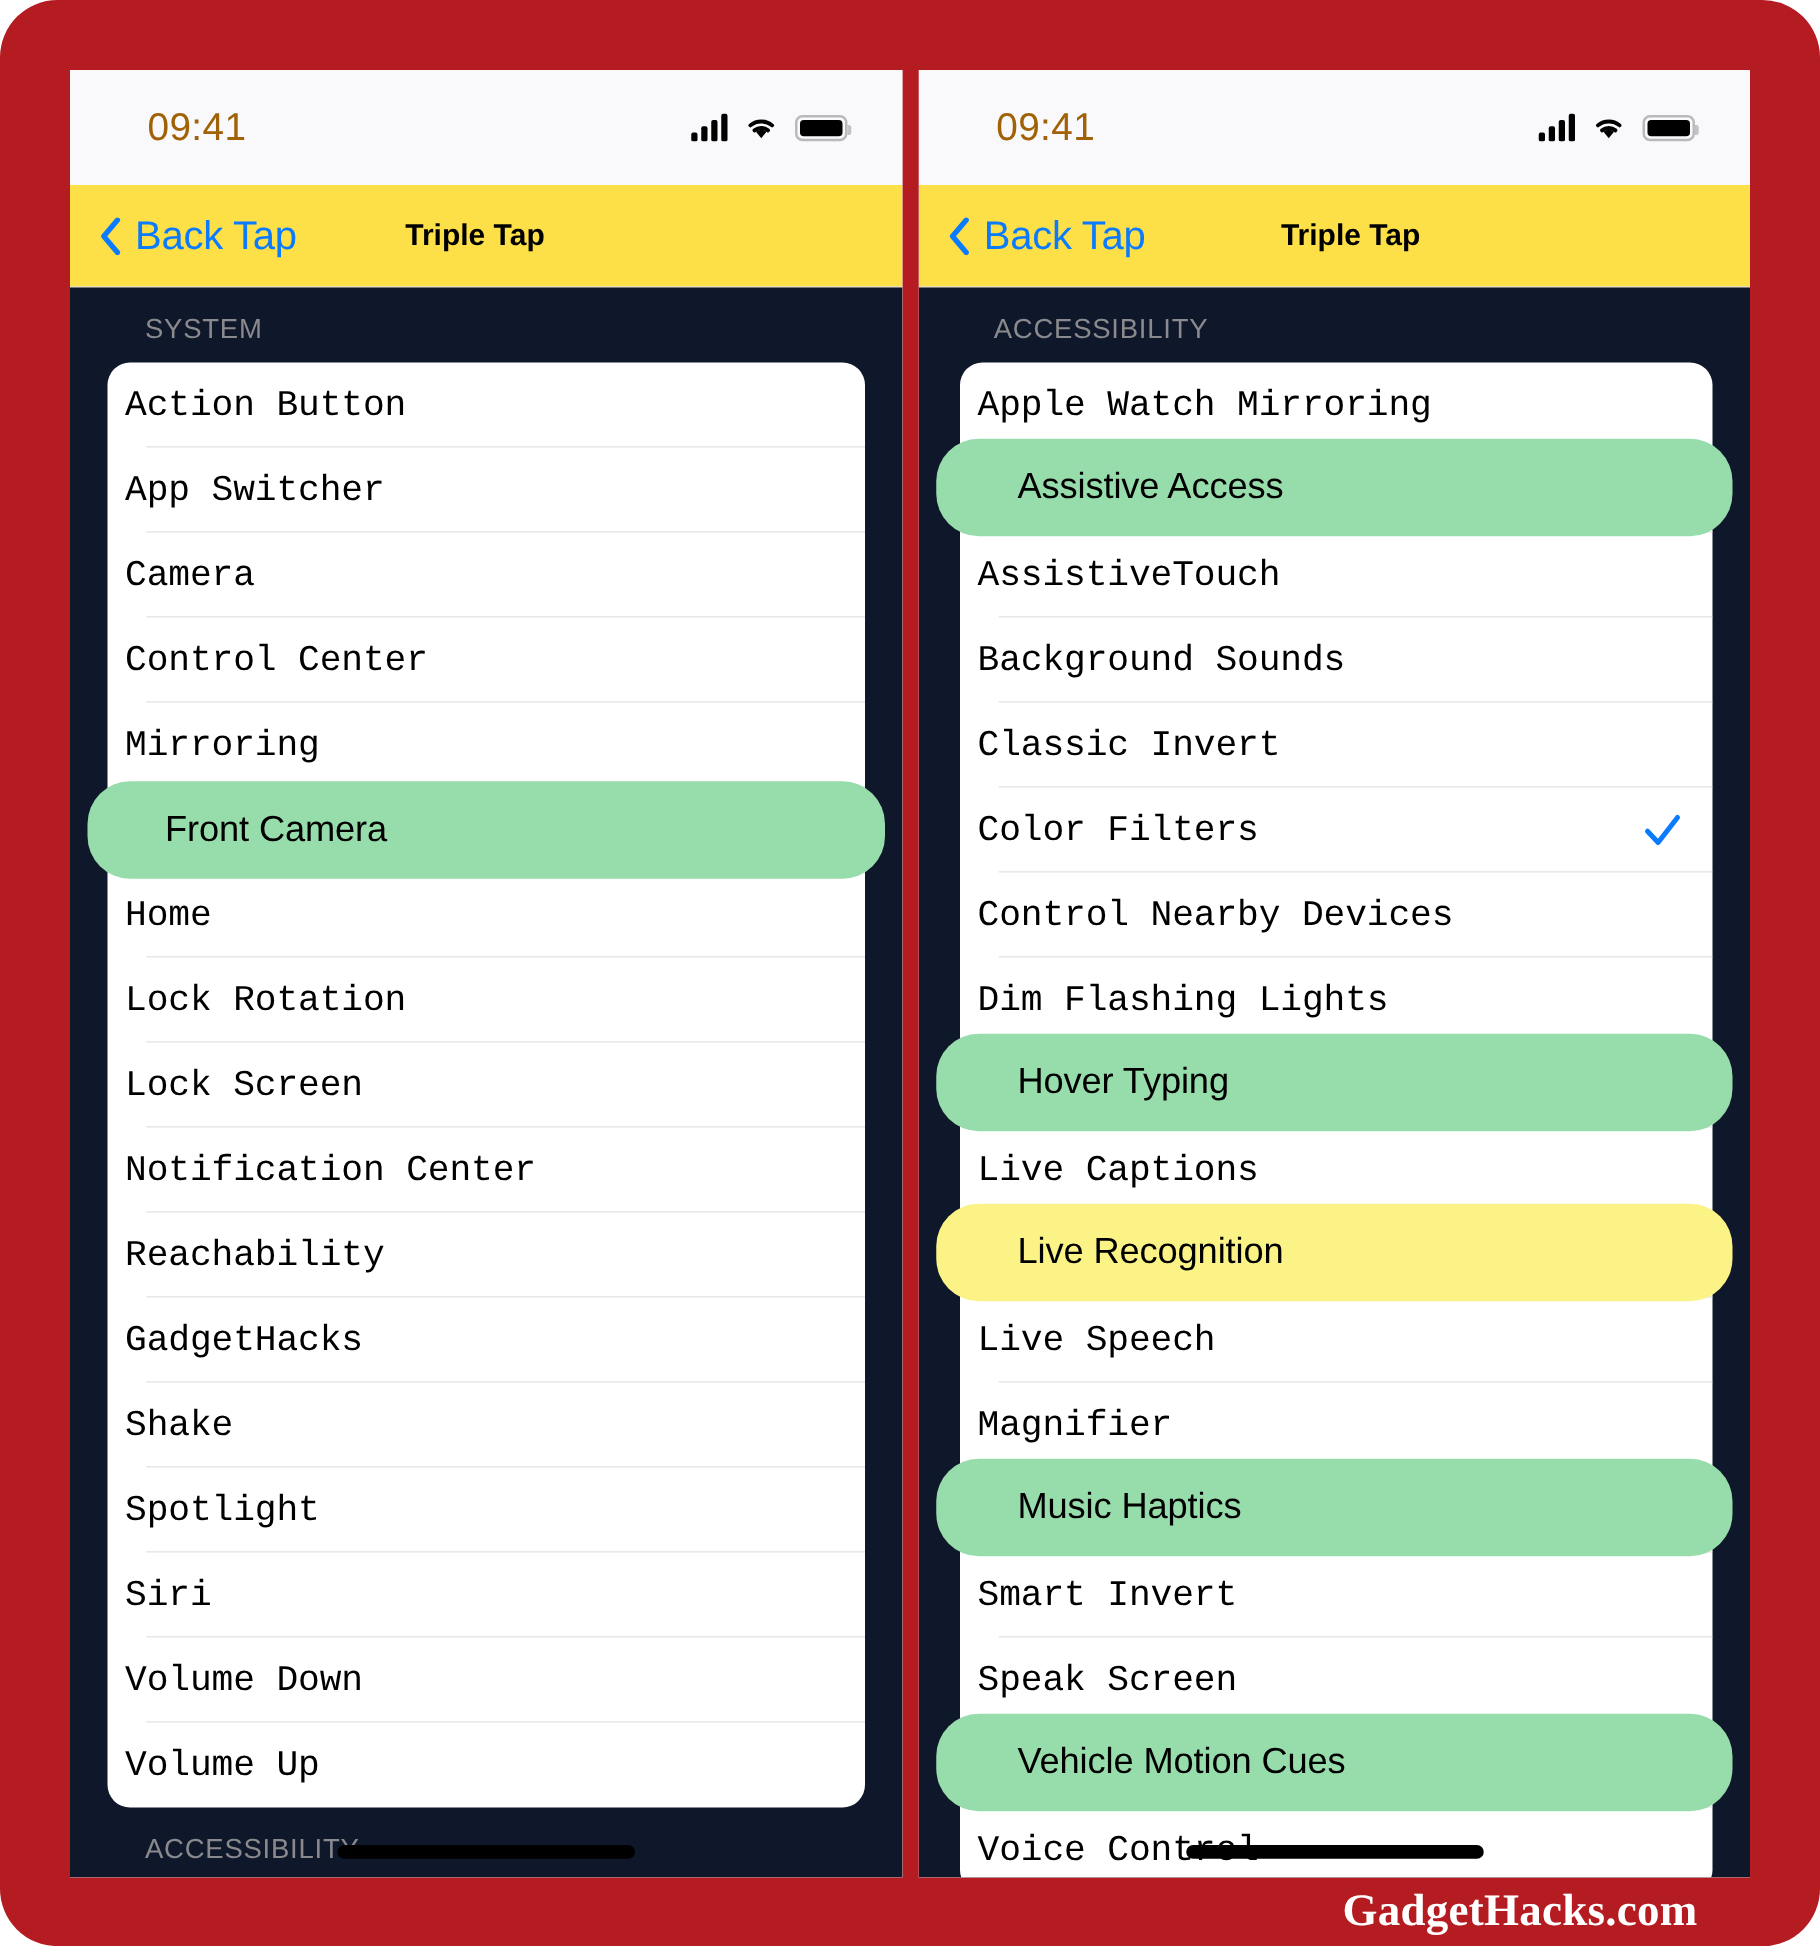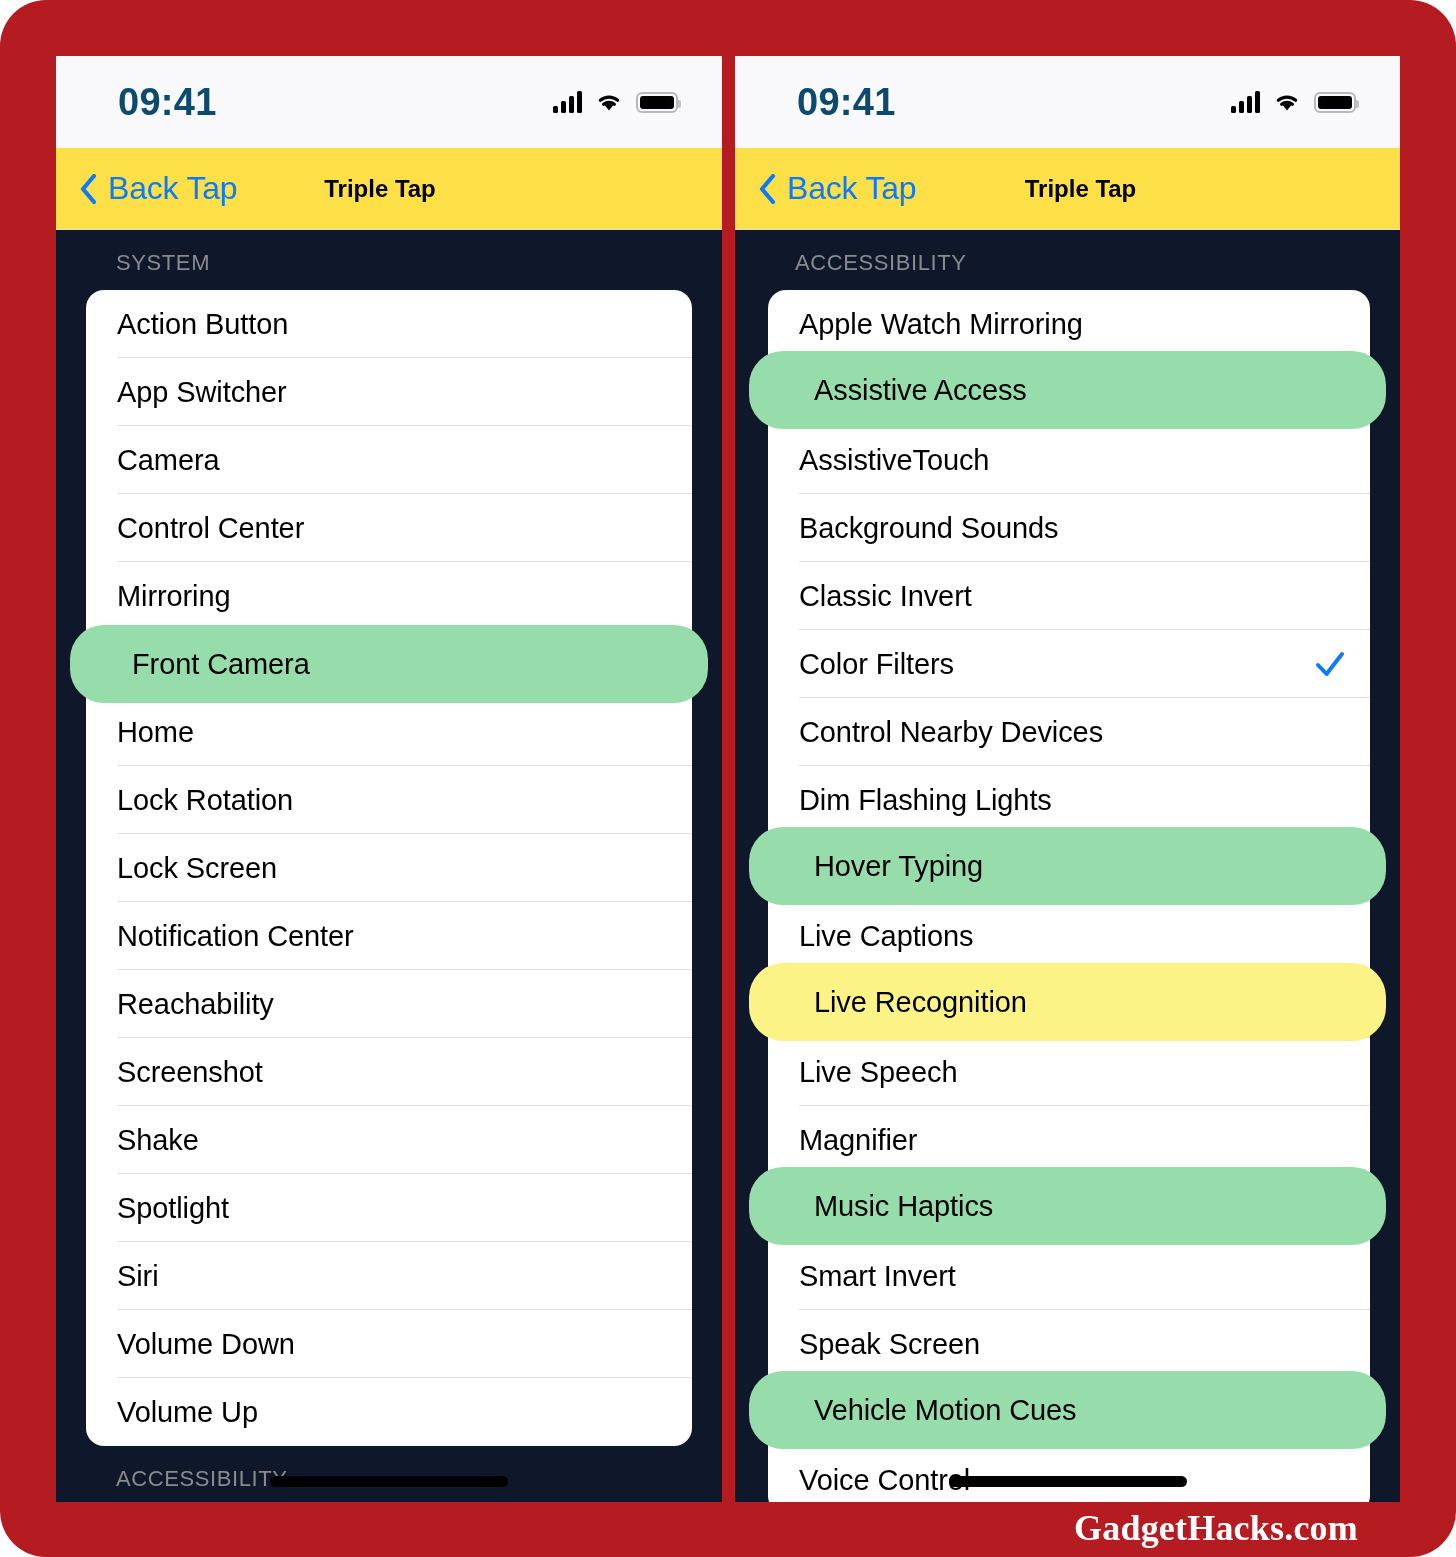--- a/index.html
+++ b/index.html
@@ -38,23 +38,23 @@
   .statusbar {
     position: relative;
     height: 92px;
     background: #f9f9fb;
     display: flex;
     align-items: center;
     justify-content: space-between;
     padding: 0 44px 0 62px;
   }
   .sb-time {
-    font-size: 38px;
-    font-weight: 700;
-    color: #0c4a6e;
+    font-size: 31px;
+    font-weight: 400;
+    color: #a16207;
     letter-spacing: 0.3px;
   }
   .sb-icons {
     display: flex;
     align-items: center;
     gap: 13px;
   }
   .sig { display: flex; align-items: flex-end; gap: 3px; height: 22px; }
   .sig i { display: block; width: 5px; background: #000; border-radius: 1.5px; }
   .sig i:nth-child(1) { height: 7px; }
@@ -141,23 +141,24 @@
     overflow: hidden;
     position: relative;
   }
   #phone-right .card { margin: 0 30px 0 33px; }
 
   .row {
     position: relative;
     height: 68px;
     display: flex;
     align-items: center;
-    padding-left: 31px;
+    padding-left: 14px;
     padding-right: 24px;
     cursor: pointer;
+    font-family: Liberation Mono, monospace;
   }
   .row .label {
     font-size: 29px;
     color: #000;
     letter-spacing: -0.1px;
   }
   .row .divider {
     position: absolute;
     left: 31px; right: 0; bottom: 0;
     height: 1px;
@@ -289,21 +290,21 @@
         </div>
         <div class="row">
           <span class="label">Notification Center</span>
           <div class="divider"></div>
         </div>
         <div class="row">
           <span class="label">Reachability</span>
           <div class="divider"></div>
         </div>
         <div class="row">
-          <span class="label">Screenshot</span>
+          <span class="label">GadgetHacks</span>
           <div class="divider"></div>
         </div>
         <div class="row">
           <span class="label">Shake</span>
           <div class="divider"></div>
         </div>
         <div class="row">
           <span class="label">Spotlight</span>
           <div class="divider"></div>
         </div>

